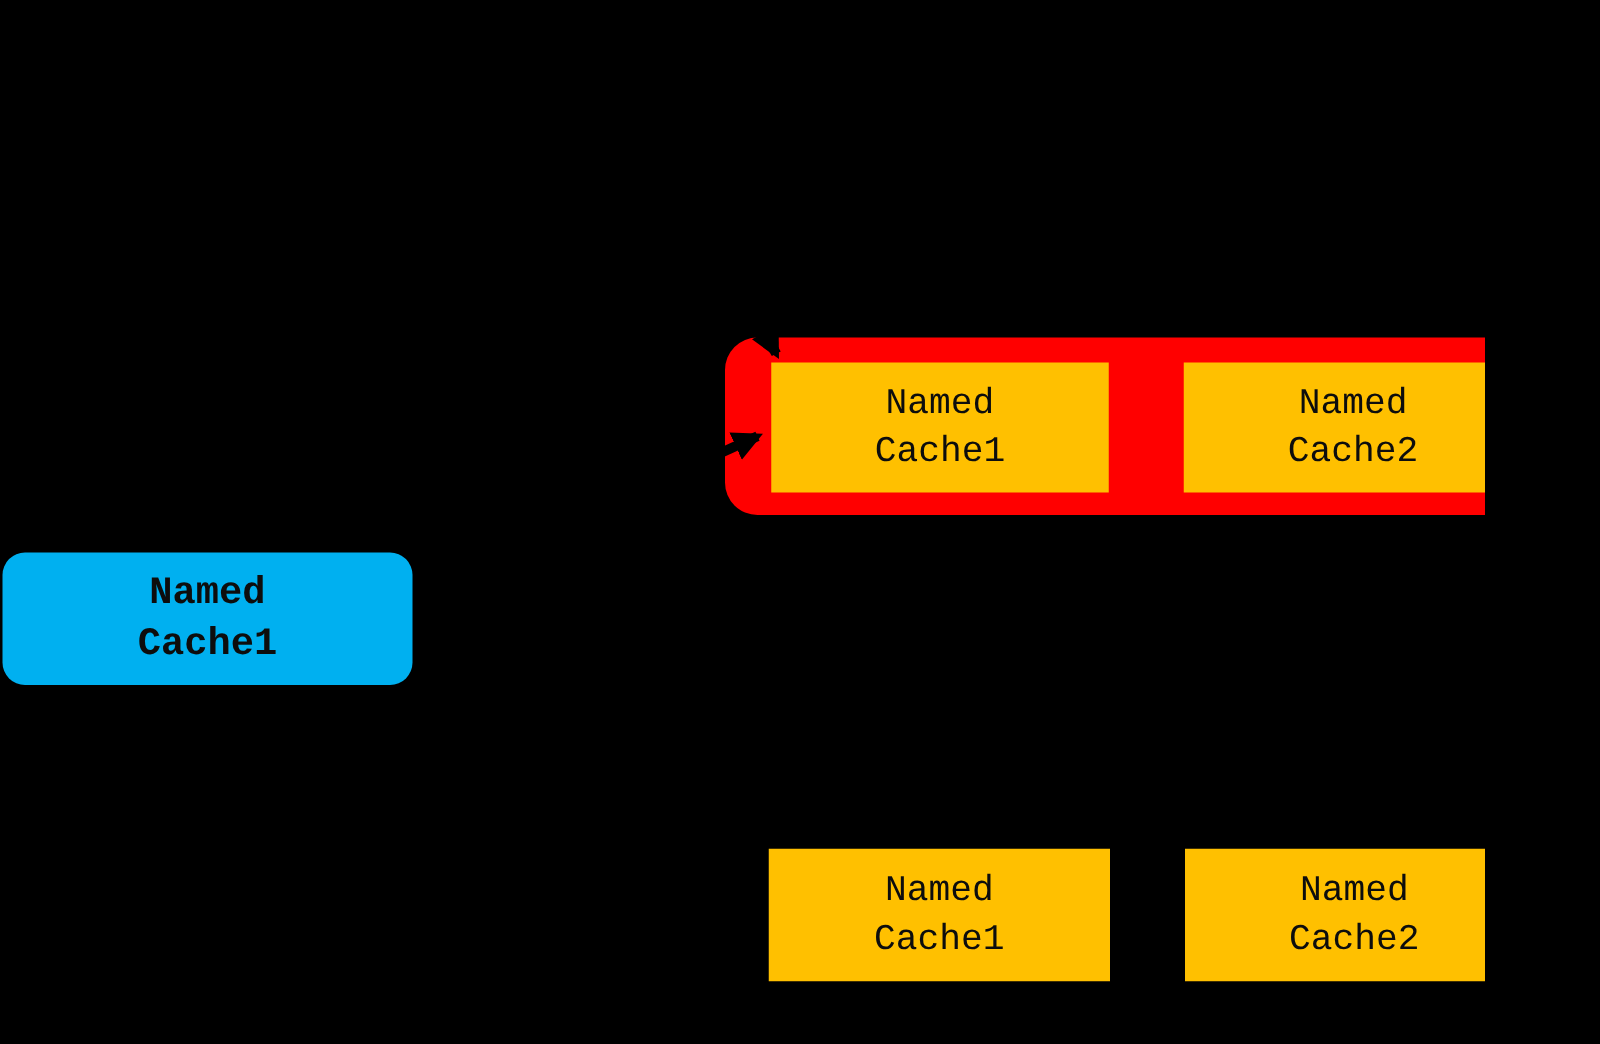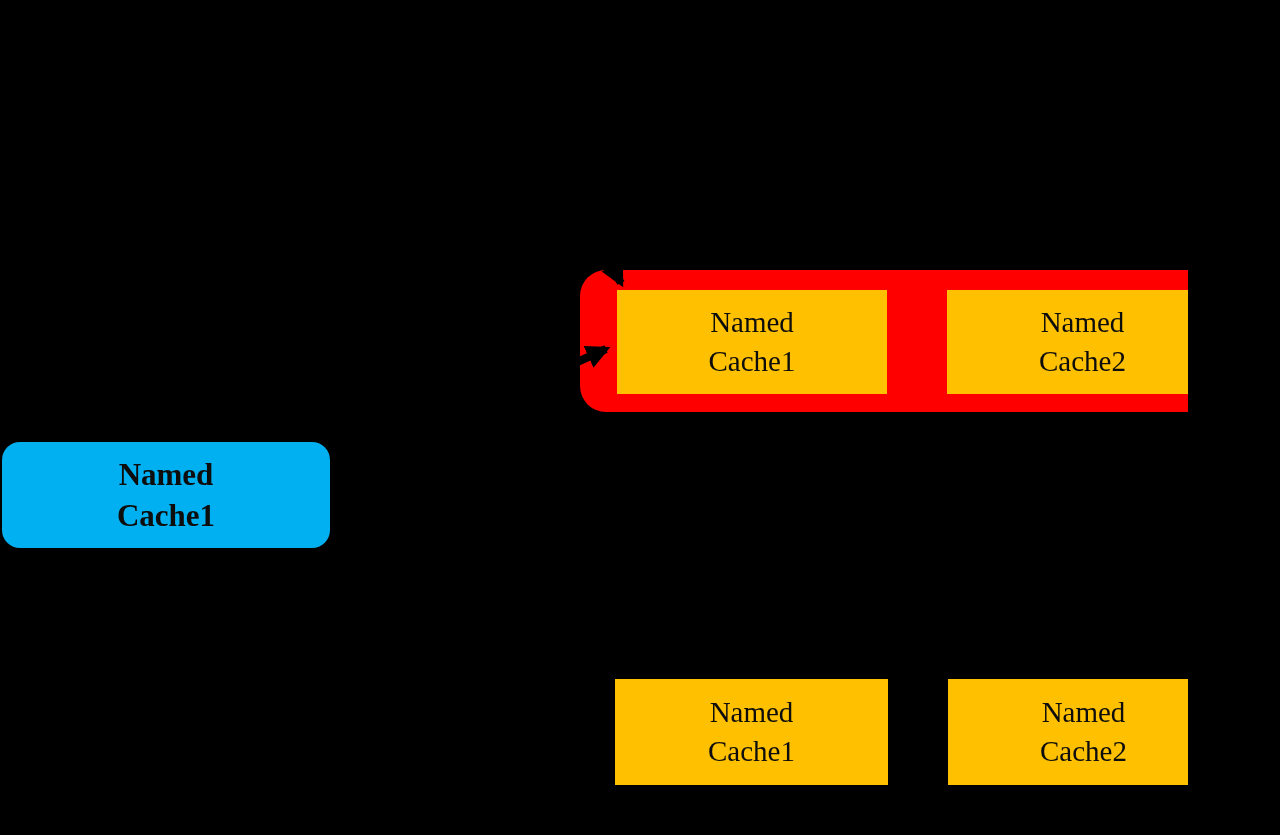--- a/index.html
+++ b/index.html
@@ -6,21 +6,21 @@
     margin: 0;
     padding: 0;
     background: #000000;
   }
   .stage {
     position: relative;
     width: 1188px;
     height: 835px;
     background: #000000;
     overflow: hidden;
-    font-family: Liberation Serif, serif;
+    font-family: Liberation Mono, monospace;
     color: #0d0d0d;
   }
   .cluster-outline {
     position: absolute;
     left: 580px;
     top: 270px;
     width: 673px;
     height: 142px;
     background: #ff0000;
     border-radius: 26px;

